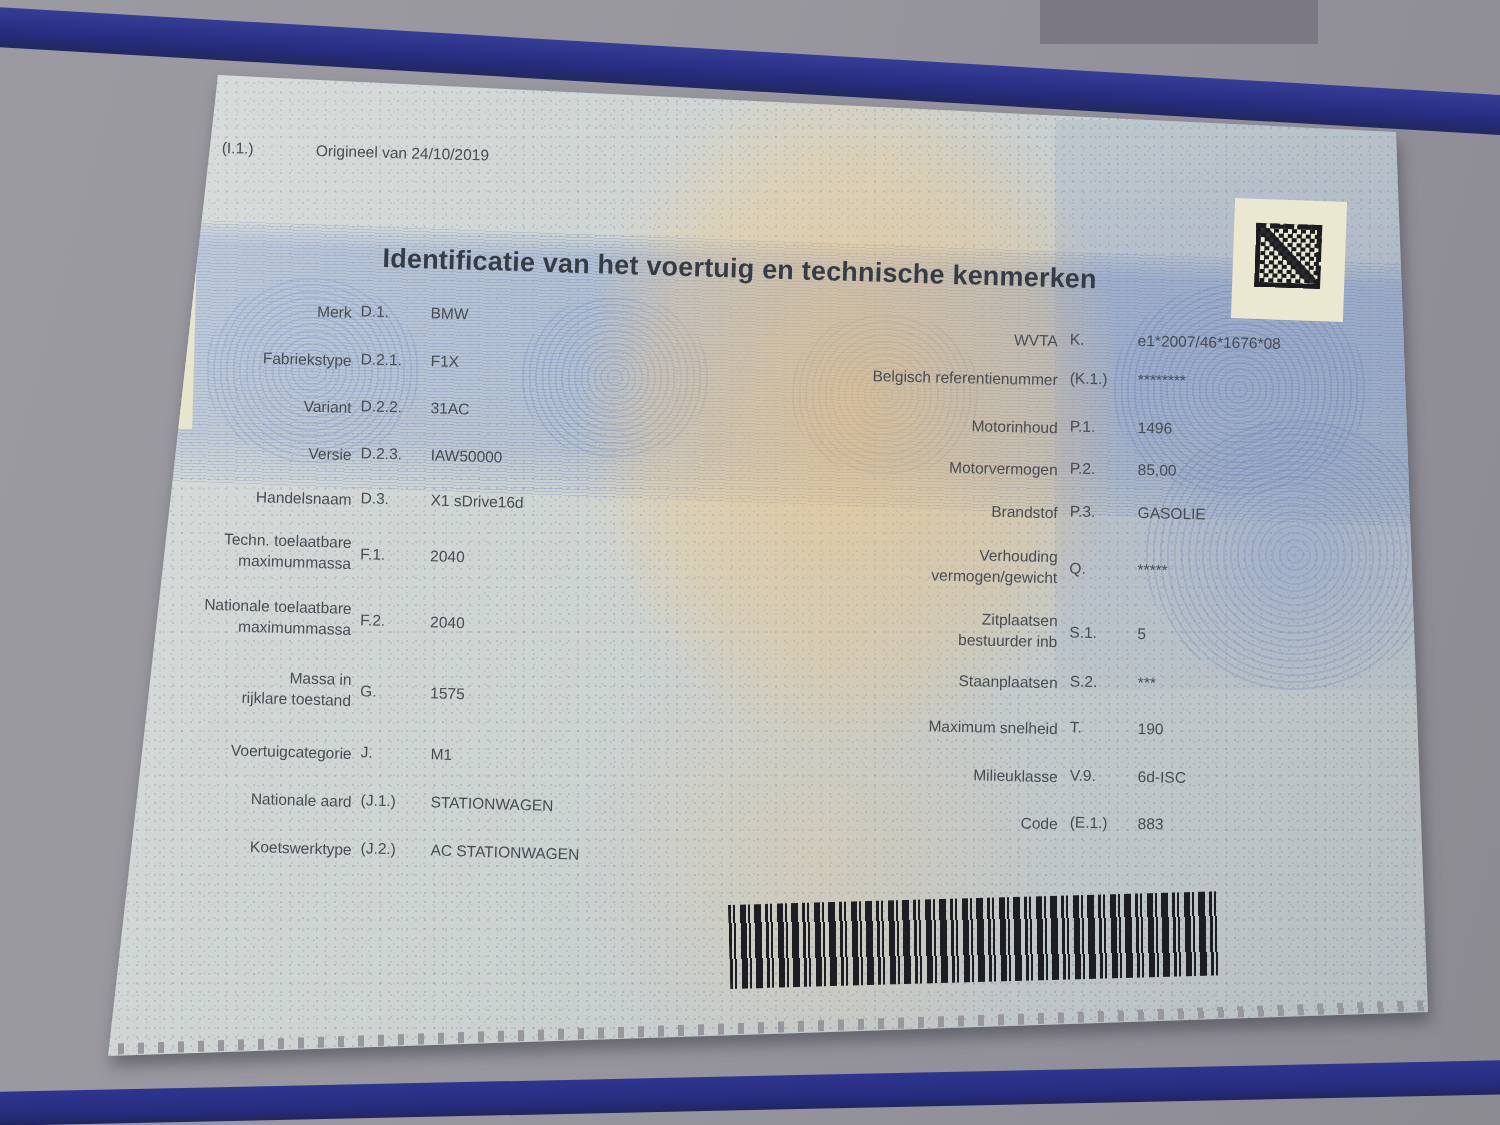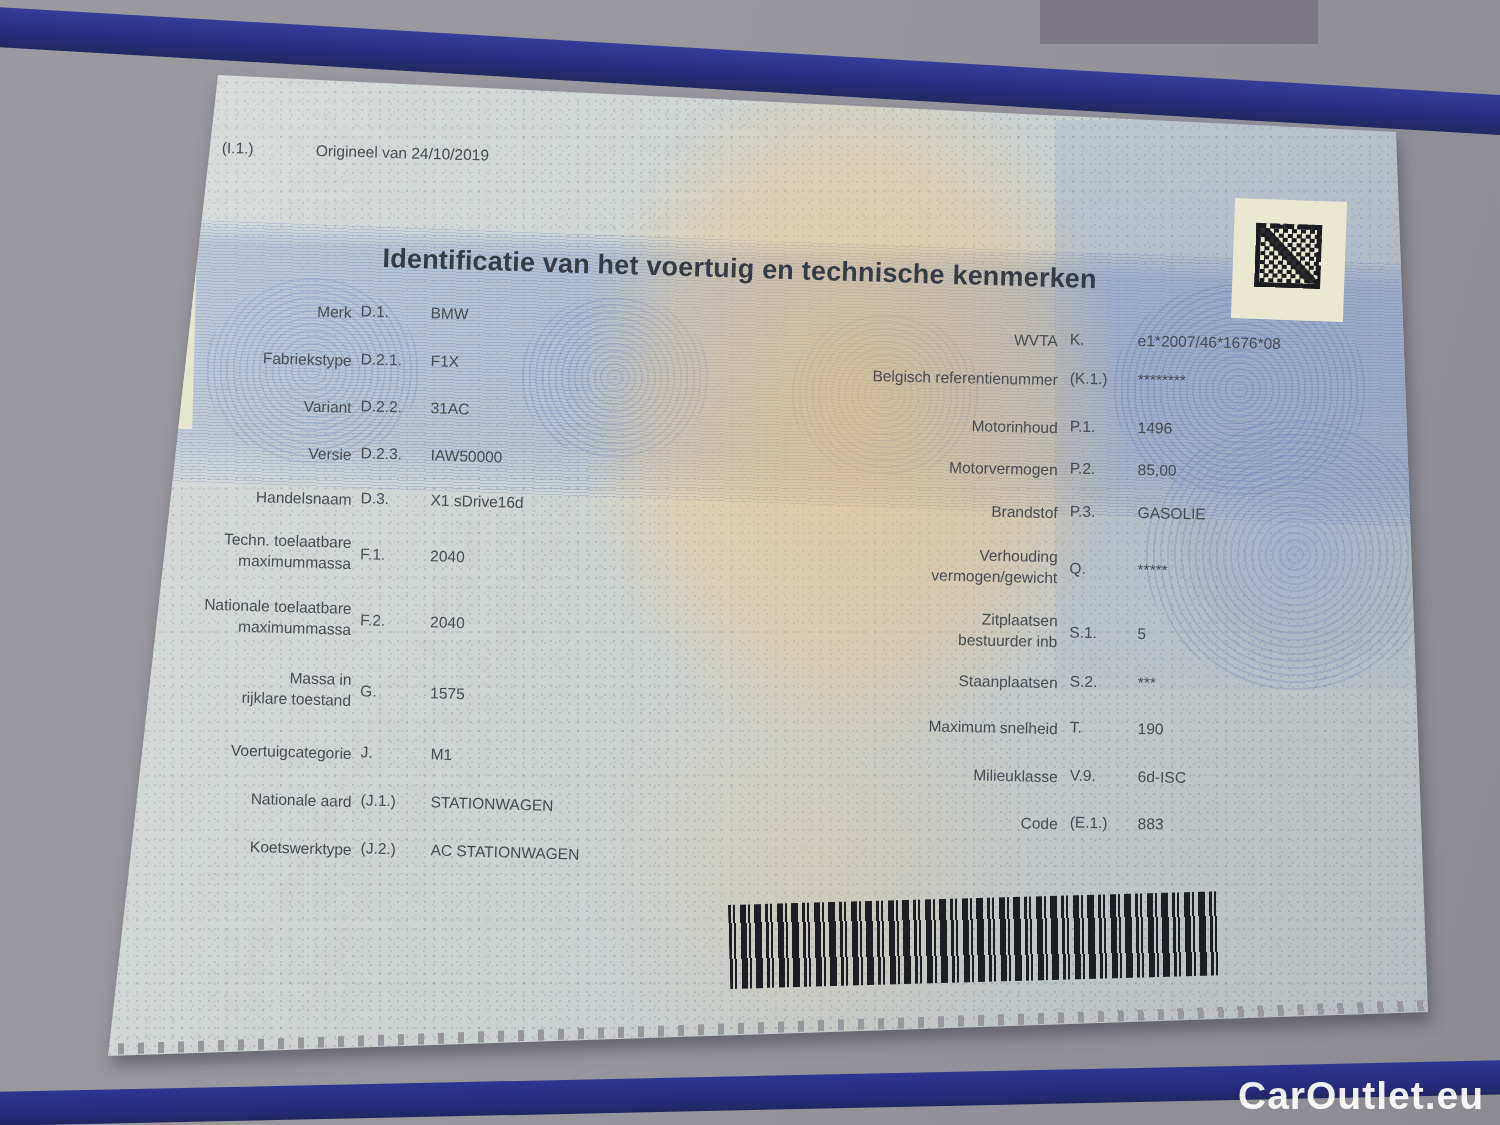--- a/index.html
+++ b/index.html
@@ -333,14 +333,13 @@
           <span class="fval">883</span>
         </div>
 
         <div class="serial">229-229/1XAJ203</div>
       </div>
 
       <div class="perf"></div>
     </div>
   </div>
 
-  <div class="watermark">CarOutlet.eu</div>
 </div>
 
 </body></html>

